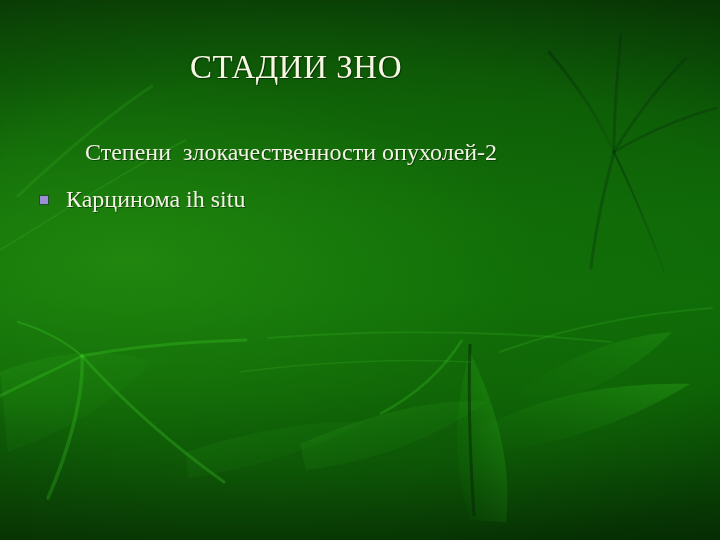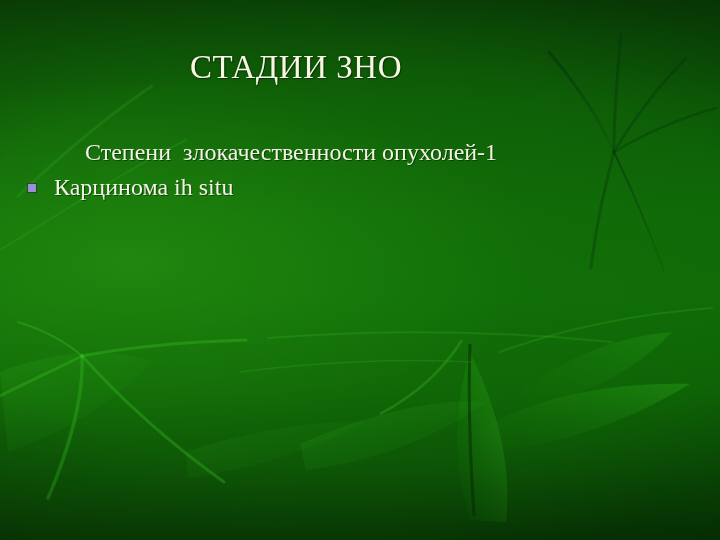--- a/index.html
+++ b/index.html
@@ -86,21 +86,21 @@
   }
 
   ul.bullets {
     list-style: none;
     margin: 0;
     padding: 0;
   }
   ul.bullets > li {
     position: relative;
     padding-left: 30px;
-    margin: 0;
+    margin: 12px;
   }
   .bullet-mark {
     position: absolute;
     left: 4px;
     top: 14px;
     width: 8px;
     height: 8px;
     background: #9b8fd6;
     box-shadow: 0 0 0 1px rgba(40,20,80,0.45);
   }
@@ -170,21 +170,21 @@
       </g>
     </svg>
   </div>
 
   <div class="bg-vignette"></div>
 
   <div class="slide-title">СТАДИИ ЗНО</div>
 
   <div class="body-block">
 
-    <div class="lead-line">Степени  злокачественности опухолей-1</div>
+    <div class="lead-line">Степени  злокачественности опухолей-2</div>
 
     <ul class="bullets">
 
       <li>
         <span class="bullet-mark"></span>
         <span class="li-text">Карцинома ih situ</span>
       </li>
 
 
     </ul>

